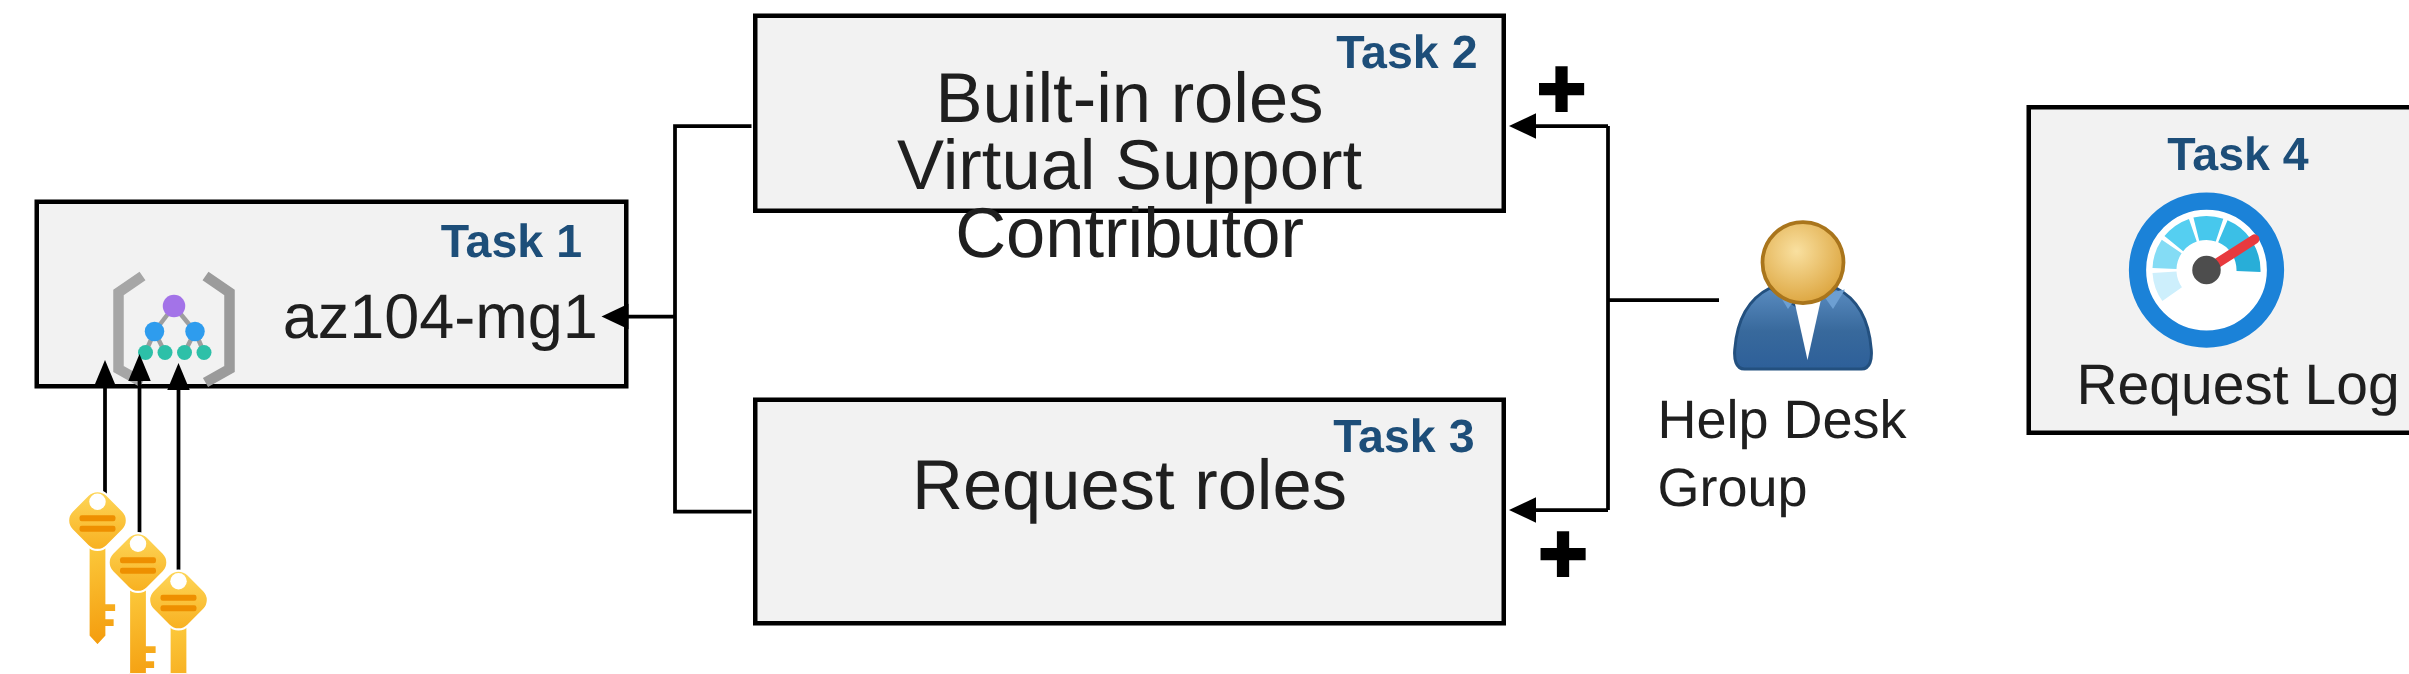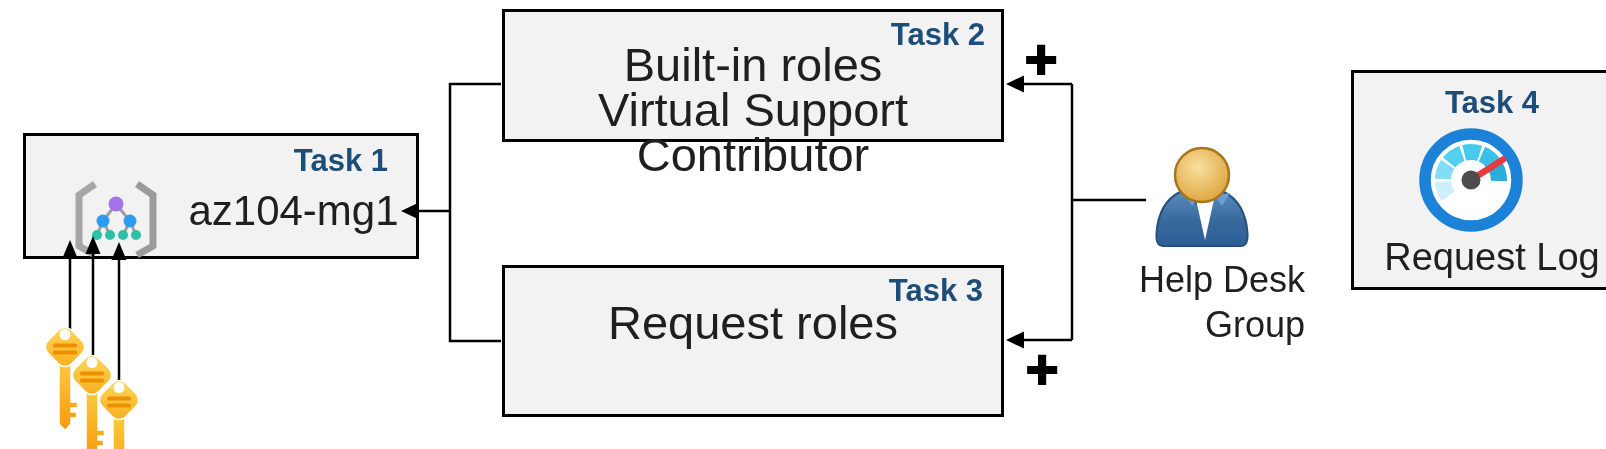--- a/index.html
+++ b/index.html
@@ -18,21 +18,21 @@
   }
   .mg-name{
     position:absolute;left:150px;top:0;width:235px;height:100%;
     display:flex;align-items:center;justify-content:center;
     font-size:42px;padding-top:30px;box-sizing:border-box;
   }
   .caption{
     position:absolute;left:0;right:0;text-align:center;font-size:38px;line-height:44px;color:#1f1f1f;
   }
   .actor-label{
-    position:absolute;left:1105px;top:257px;width:200px;text-align:right;
+    position:absolute;left:1105px;top:257px;width:200px;text-align:left;
     font-size:36px;line-height:45px;color:#1f1f1f;
   }
   .plus{
     position:absolute;width:64px;height:62px;line-height:62px;text-align:center;
     font-size:56px;font-weight:bold;color:#000;-webkit-text-stroke:2px #000;
   }
   .overlay{position:absolute;left:0;top:0;pointer-events:none;}
   svg{display:block;}
 </style>
 </head>

